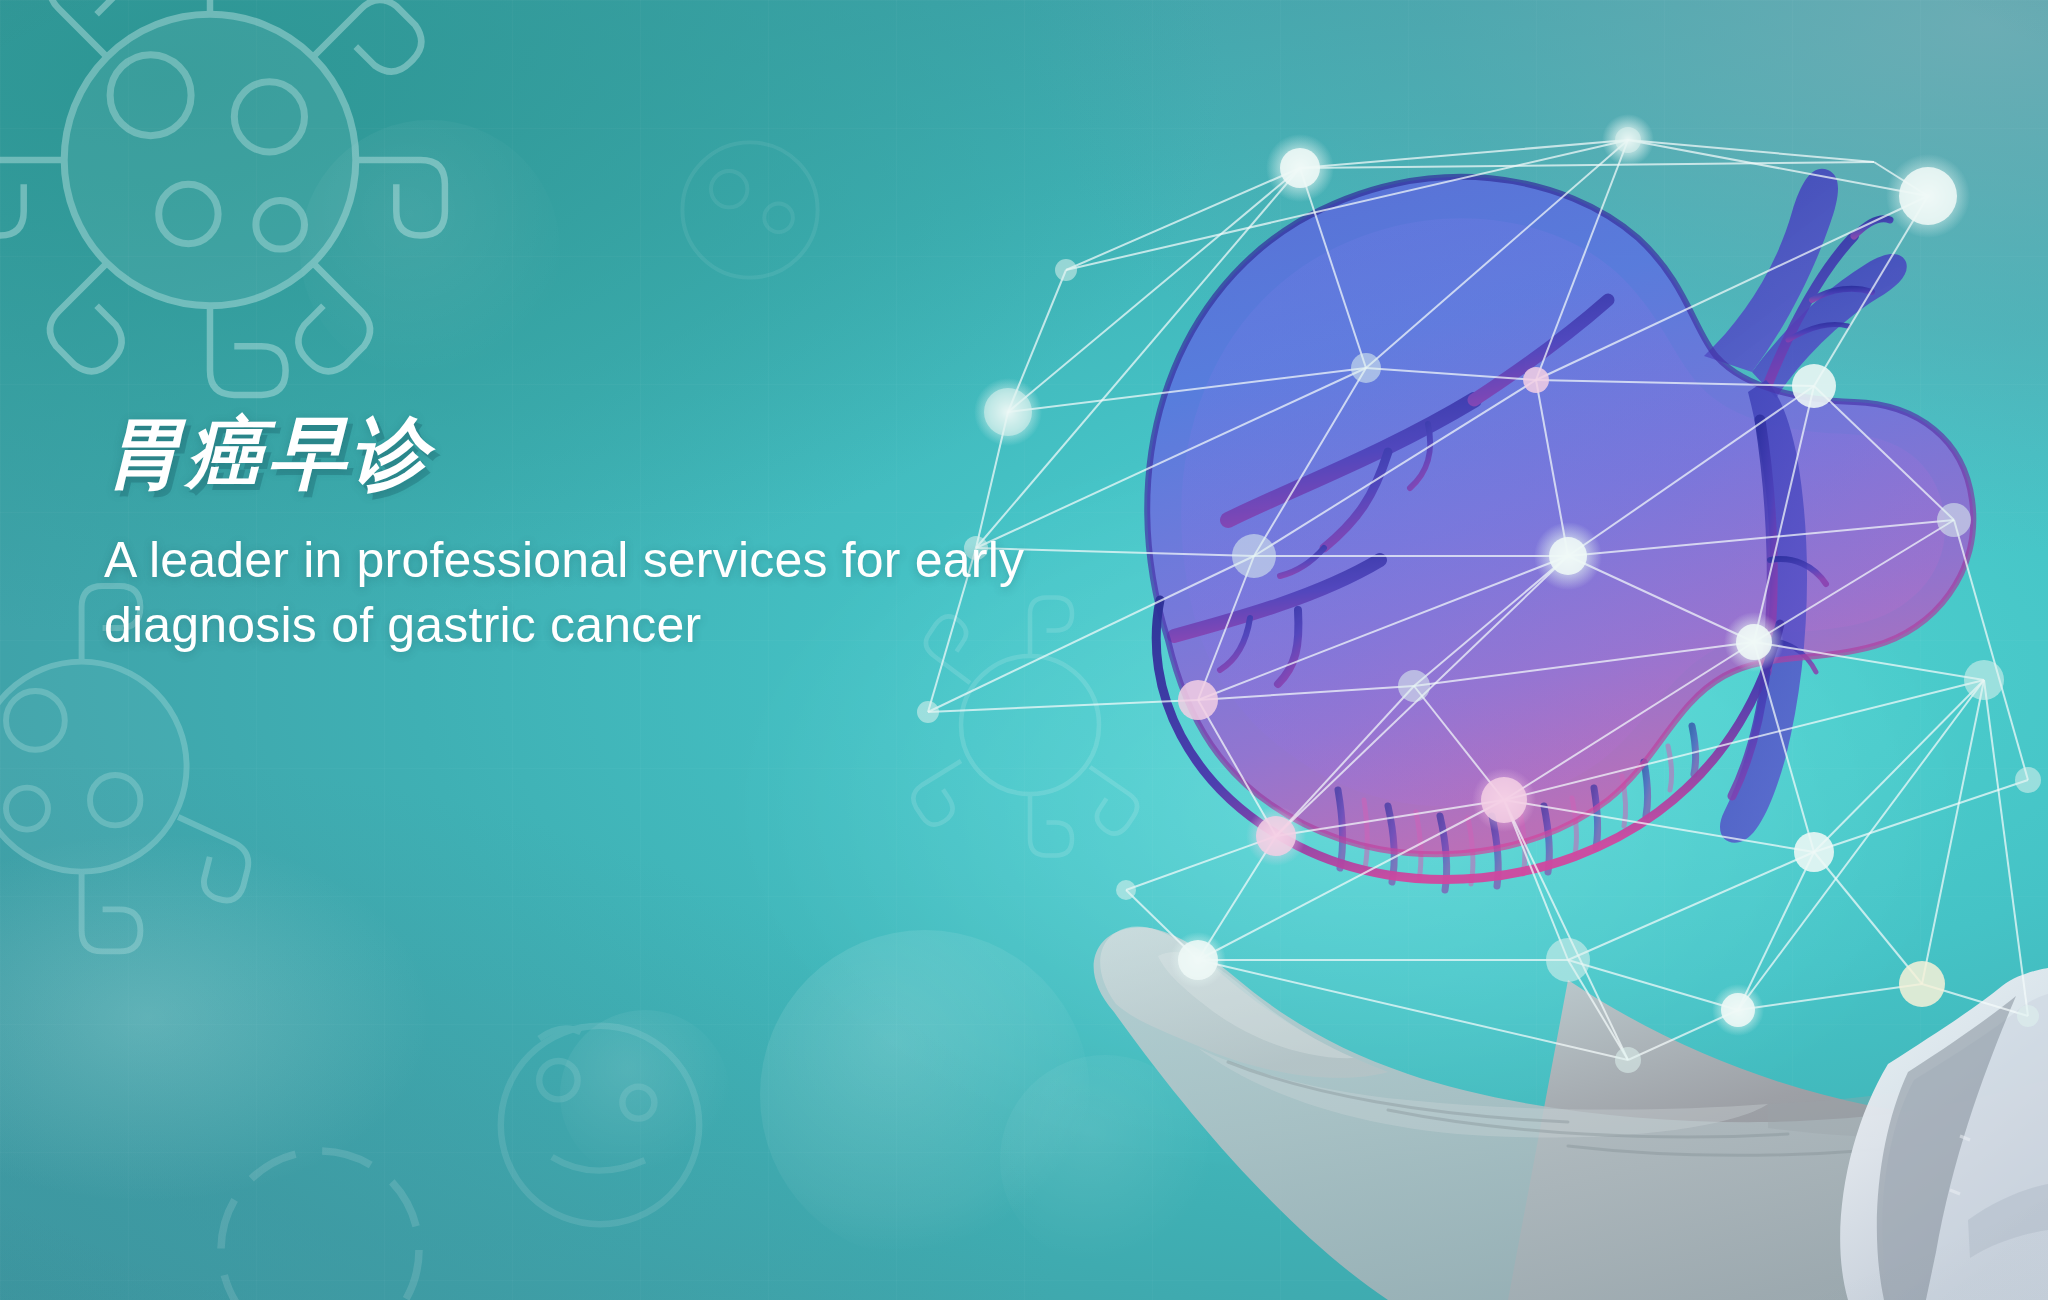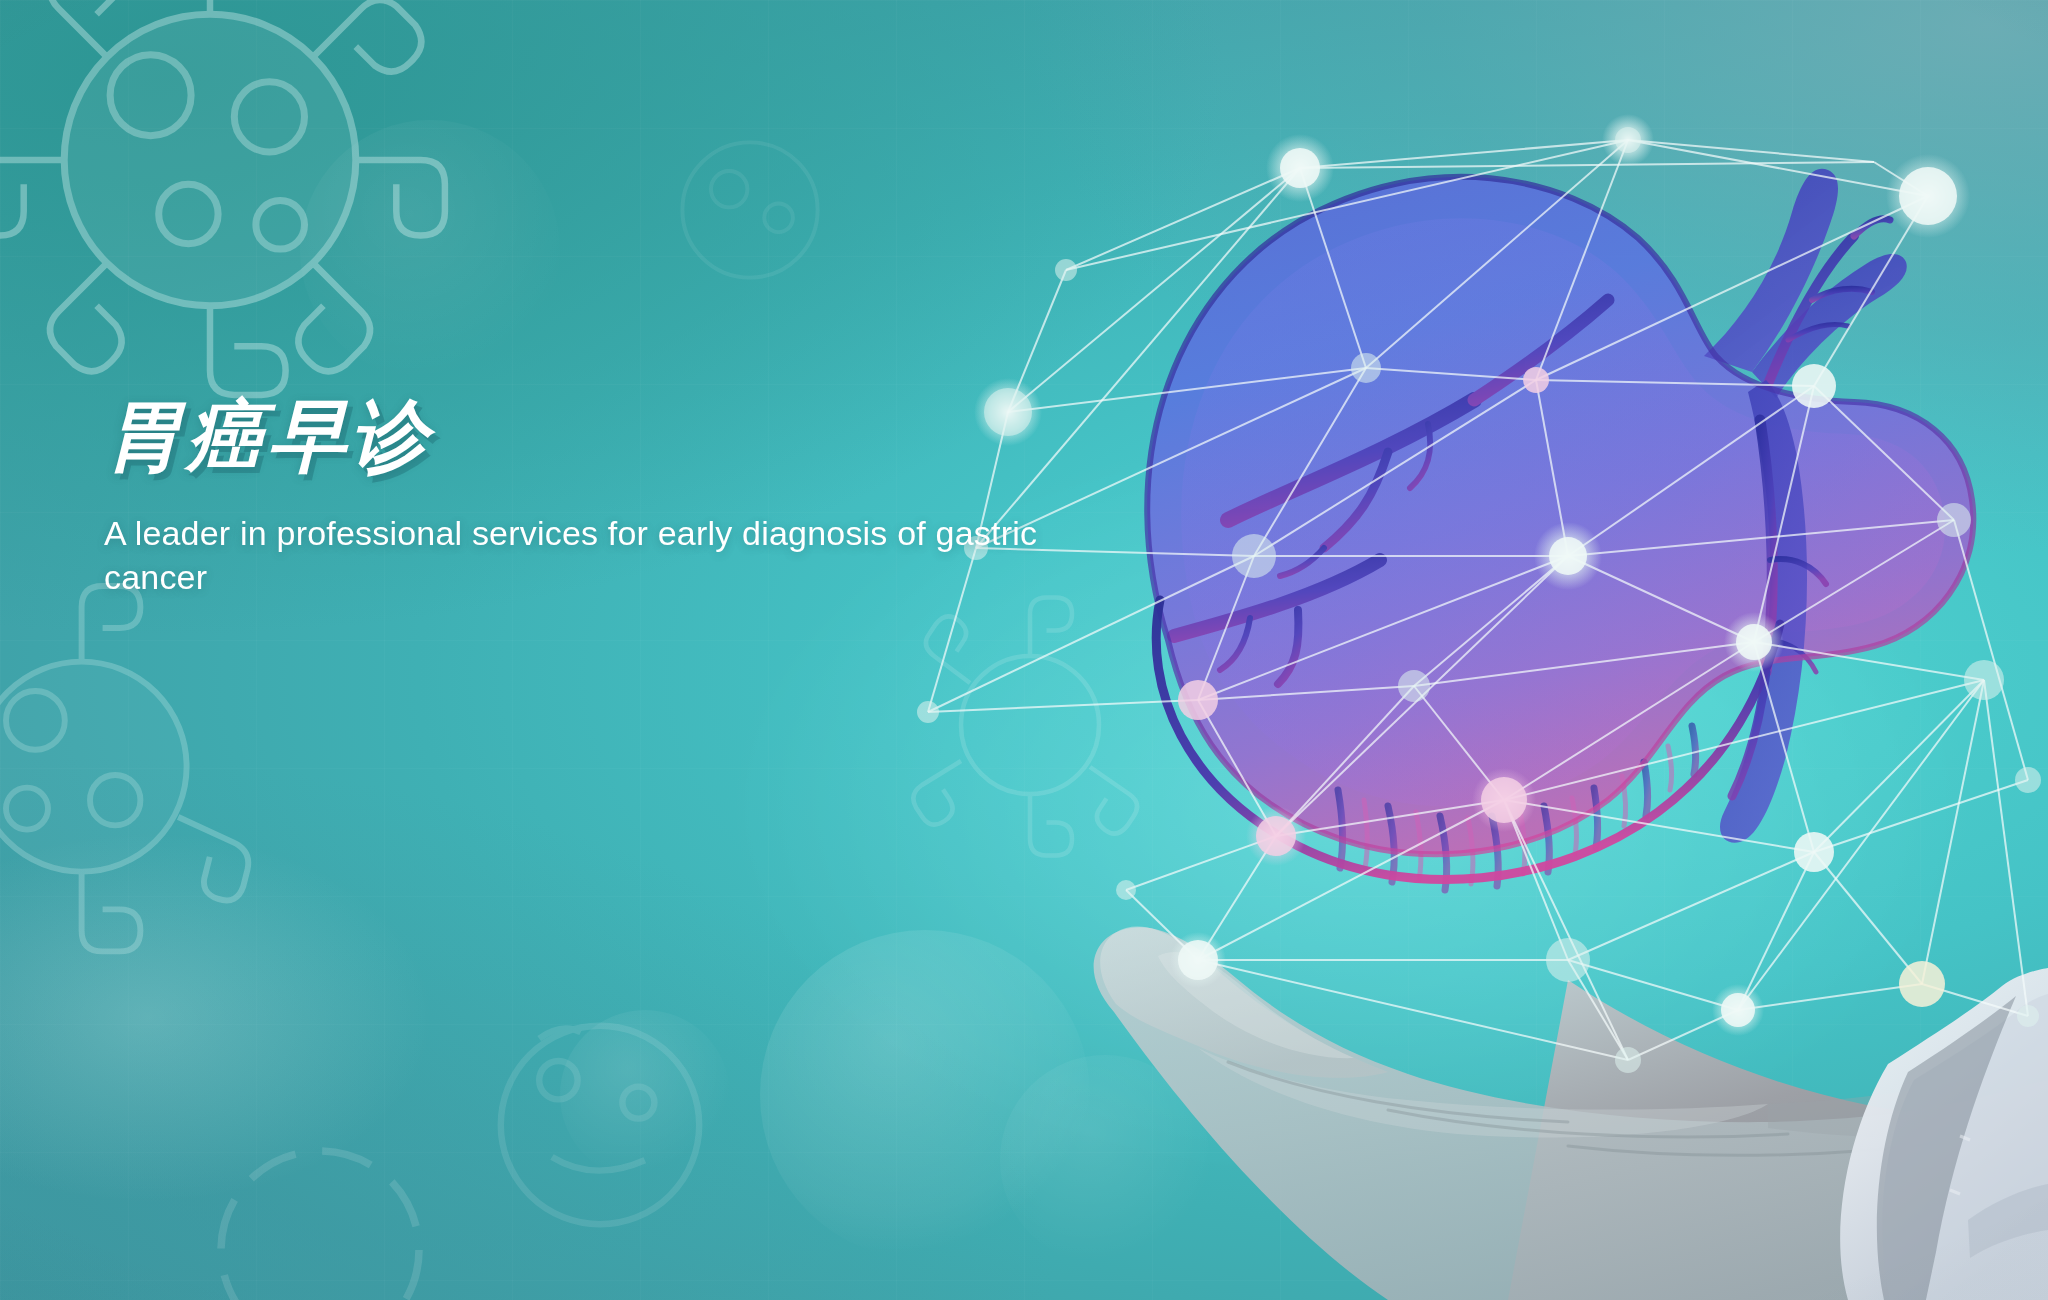--- a/index.html
+++ b/index.html
@@ -71,36 +71,36 @@
   .blob.b2{left:560px;  top:1010px; width:170px; height:170px;
     background:radial-gradient(circle at 40% 34%, rgba(255,255,255,.11), rgba(255,255,255,0) 70%);}
   .blob.b3{left:1000px; top:1055px; width:210px; height:210px;
     background:radial-gradient(circle at 42% 36%, rgba(255,255,255,.10), rgba(255,255,255,0) 72%);}
   .blob.b4{left:300px;  top:120px;  width:260px; height:260px;
     background:radial-gradient(circle at 42% 36%, rgba(255,255,255,.08), rgba(255,255,255,0) 74%);}
   .mist{position:absolute;left:-80px;top:760px;width:760px;height:560px;
     background:radial-gradient(52% 46% at 30% 46%, rgba(215,245,242,.22), rgba(215,245,242,0) 72%);}
 
   
-  .copy{position:absolute; left:104px; top:392px; width:1060px;}
+  .copy{position:absolute; left:104px; top:409px; width:1060px;}
   .cn-line{
     color:#ffffff;
     font-weight:bold;
     font-style:italic;
     font-size:78px;
     line-height:1.14;
     letter-spacing:4px;
     text-shadow:5px 6px 0 rgba(31,110,117,.42), 0 2px 10px rgba(20,80,86,.25);
     white-space:nowrap;
   }
   .cn-line.l2{letter-spacing:2px;}
   .en{
     margin-top:30px;
     color:#ffffff;
-    font-size:34px;
+    font-size:50px;
     line-height:1.30;
     font-weight:400;
     letter-spacing:.2px;
     max-width:1010px;
     text-shadow:0 2px 8px rgba(22,84,90,.30);
   }
 
   
   .art{position:absolute; right:0; top:0; width:1180px; height:1300px;}
   .art svg{position:absolute; inset:0; width:100%; height:100%;}

